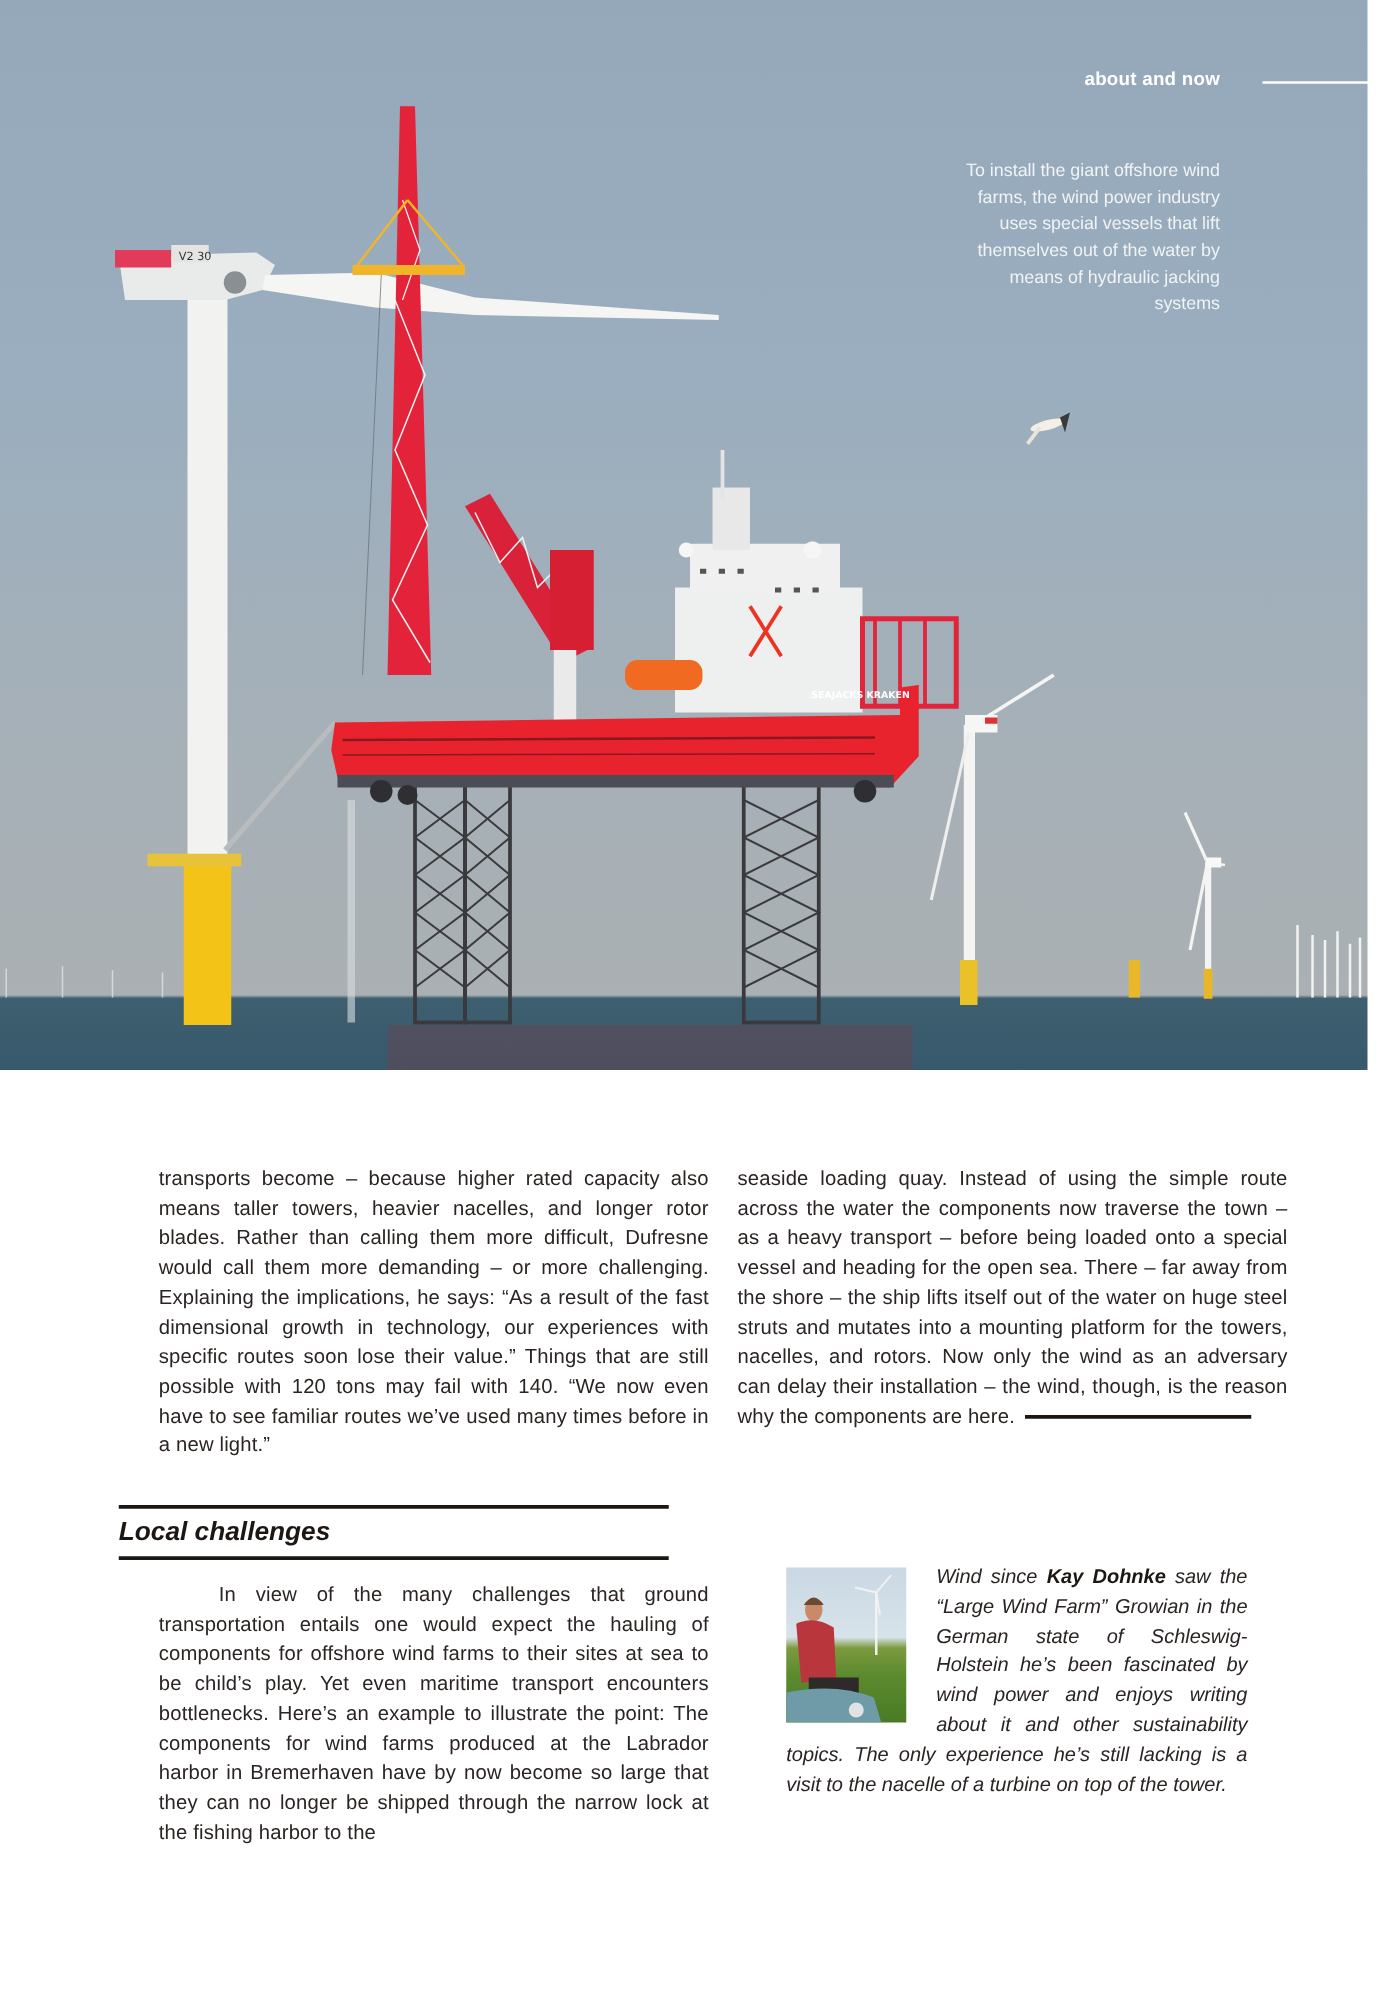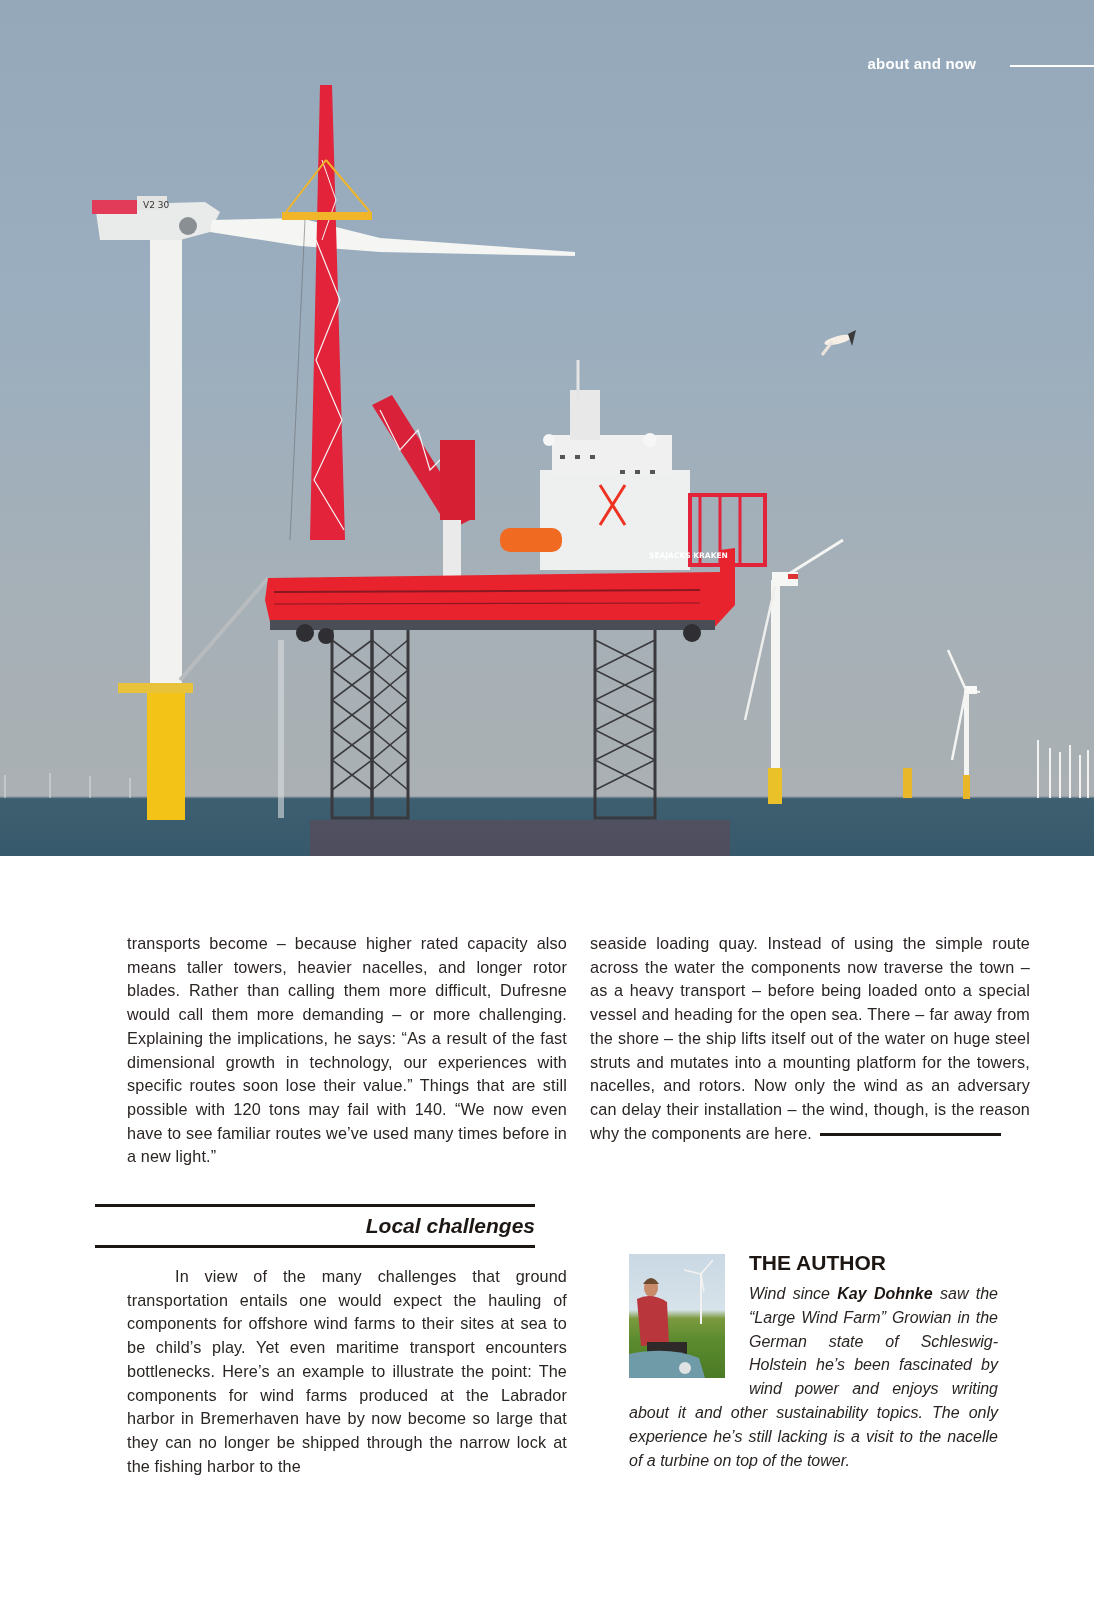--- a/index.html
+++ b/index.html
@@ -32,21 +32,21 @@
     }
     .col-left-top { left: 95px; top: 932px; width: 440px; }
     .col-right-top { left: 558px; top: 932px; width: 440px; }
     .end-rule {
       display: inline-block; width: 181px; height: 3px; background: #1d1714;
       vertical-align: middle; margin-left: 8px;
     }
     .subhead-box {
       position: absolute; left: 95px; top: 1204px; width: 440px; height: 44px;
       border-top: 3px solid #1d1714; border-bottom: 3px solid #1d1714;
-      text-align: right; box-sizing: border-box;
+      text-align: left; box-sizing: border-box;
     }
     .subhead-box h2 {
       margin: 0; font-size: 21px; font-style: italic; font-weight: bold;
       line-height: 38px; color: #1d1714;
     }
     .col-left-bottom { left: 95px; top: 1265px; width: 440px; }
     .indent { display: inline-block; width: 48px; }
     .author {
       position: absolute; left: 629px; top: 1250px; width: 369px;
     }
@@ -184,20 +184,21 @@
     </g>
 
     <g>
       <ellipse cx="838" cy="340" rx="14" ry="4" fill="#f5efe6" transform="rotate(-15 838 340)"></ellipse>
       <path d="M848 334 L856 330 L852 346 Z" fill="#3a3a3a"></path>
       <path d="M832 342 L822 355" stroke="#e9e3dc" stroke-width="3"></path>
     </g>
   </svg>
 
   <div class="section-tag">about and now</div>
+  <div class="caption">To install the giant offshore wind farms, the wind power industry uses special vessels that lift themselves out of the water by means of hydraulic jacking systems</div>
 </div>
 <div class="section-rule"></div>
 
 <div class="col col-left-top">
   <span>transports become – because higher rated capacity also means taller towers, heavier nacelles, and longer rotor blades. Rather than calling them more difficult, Dufresne would call them more demanding – or more challenging. Explaining the implications, he says: “As a result of the fast dimensional growth in technology, our experiences with specific routes soon lose their value.” Things that are still possible with 120 tons may fail with 140. “We now even have to see familiar routes we’ve used many times before in a new light.”</span>
 </div>
 
 <div class="col col-right-top">
   <span>seaside loading quay. Instead of using the simple route across the water the components now traverse the town – as a heavy transport – before being loaded onto a special vessel and heading for the open sea. There – far away from the shore – the ship lifts itself out of the water on huge steel struts and mutates into a mounting platform for the towers, nacelles, and rotors. Now only the wind as an adversary can delay their installation – the wind, though, is the reason why the components are here.</span><span class="end-rule"></span>
 </div>
@@ -218,15 +219,14 @@
       <line x1="72" y1="20" x2="55" y2="16" stroke="#f2f2f2" stroke-width="1.5"></line>
       <line x1="72" y1="20" x2="75" y2="38" stroke="#f2f2f2" stroke-width="1.5"></line>
       <ellipse cx="22" cy="34" rx="7" ry="9" fill="#c98a6a"></ellipse>
       <path d="M14 30 Q22 18 30 30" fill="#6b4a30"></path>
       <path d="M8 45 Q22 38 38 48 L40 90 L12 92 Z" fill="#b8363c"></path>
       <rect x="18" y="88" width="40" height="14" fill="#2e2a2a"></rect>
       <path d="M0 100 Q40 92 70 104 L76 124 L0 124 Z" fill="#6f9aa8"></path>
       <circle cx="56" cy="114" r="6" fill="#dfe3e3"></circle>
     </svg>
   </div>
-  <h3>THE AUTHOR</h3>
   <p><span>Wind since </span><b>Kay Dohnke</b><span> saw the “Large Wind Farm” Growian in the German state of Schleswig-Holstein he’s been fascinated by wind power and enjoys writing about it and other sustainability topics. The only experience he’s still lacking is a visit to the nacelle of a turbine on top of the tower.</span></p>
 </div>
 
 </body></html>

